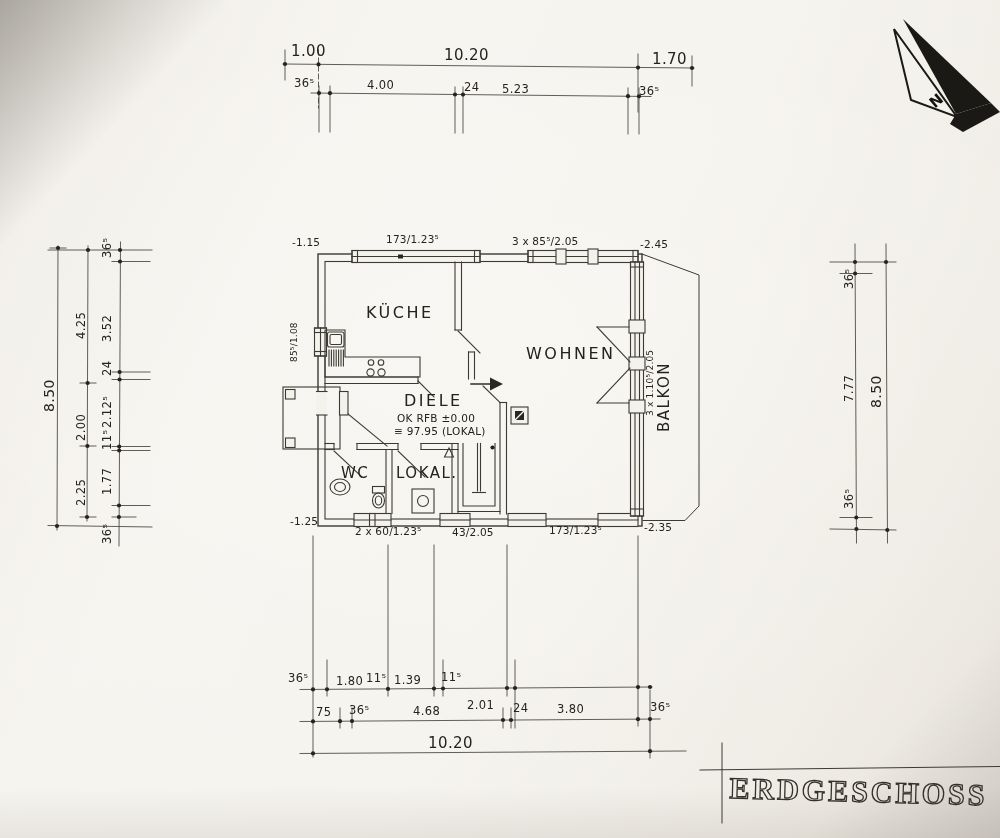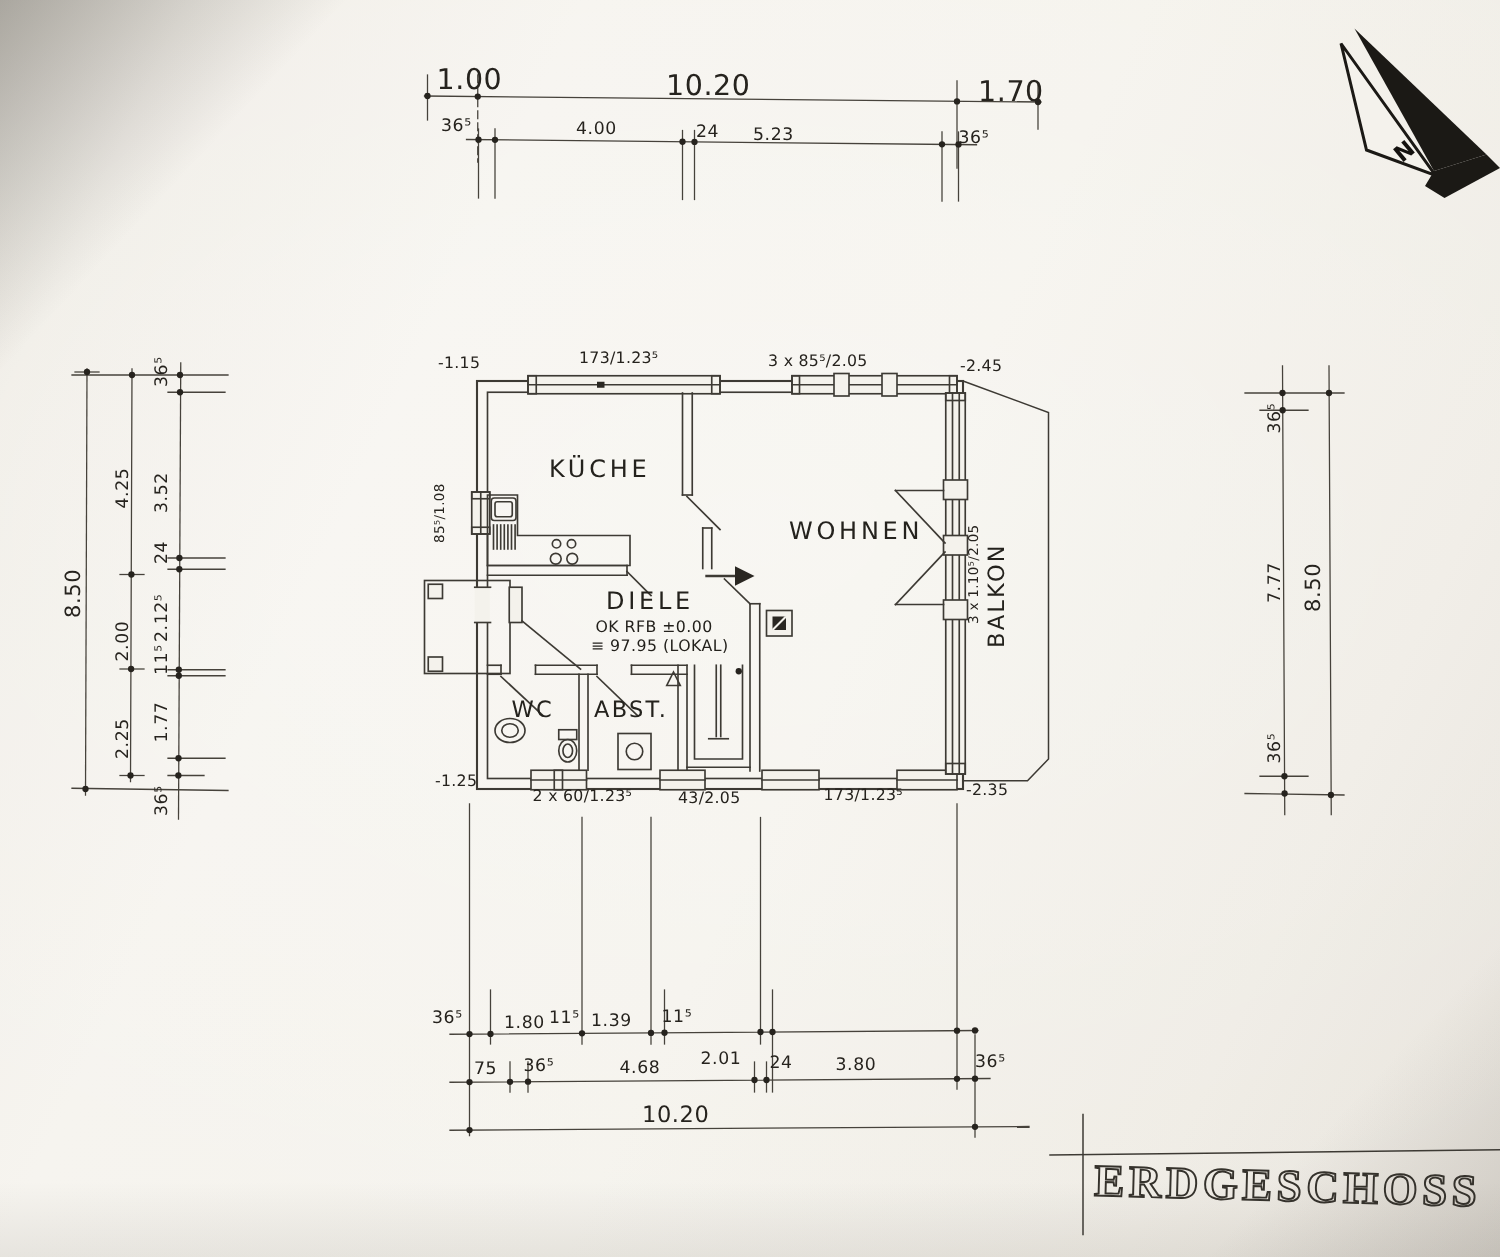--- a/index.html
+++ b/index.html
@@ -7,21 +7,21 @@
     font-family:"DejaVu Sans",sans-serif;
     background:linear-gradient(115deg,#e5e2db 0%,#f1eee8 9%,#f6f4ef 28%,#f5f3ed 55%,#efece5 82%,#e7e3dc 100%);}
   #stage::before{content:"";position:absolute;inset:0;pointer-events:none;
     background:
       linear-gradient(133deg,rgba(88,84,76,.42) 0%,rgba(88,84,76,0) 13%),
       linear-gradient(313deg,rgba(110,104,95,.20) 0%,rgba(110,104,95,0) 11%),
       linear-gradient(0deg,rgba(120,114,104,.12) 0%,rgba(120,114,104,0) 6%),
       radial-gradient(120% 90% at 50% 42%,rgba(255,255,255,.28),rgba(255,255,255,0) 70%);}
   svg{position:absolute;left:0;top:0;}
   .dim{position:absolute;color:#26231e;font-size:11.5px;line-height:1;white-space:nowrap;letter-spacing:.4px;}
-  .lg{font-size:19px;}
+  .lg{font-size:15px;}
   .sm{font-size:10.5px;letter-spacing:.2px;}
   .xs{font-size:9px;letter-spacing:.2px;}
   .b14{font-size:14px;}
   .b15{font-size:15px;}
   .rot{transform-origin:left top;transform:rotate(-90deg);}
   .room{position:absolute;color:#24221d;font-size:16px;line-height:1;letter-spacing:2.5px;white-space:nowrap;}
   .room.s{font-size:15px;letter-spacing:1.5px;}
   .note{position:absolute;color:#23211c;font-size:10.5px;line-height:1;letter-spacing:.3px;white-space:nowrap;text-align:right;}
   .north-n{position:absolute;color:#14120f;font-size:15px;font-weight:bold;transform:rotate(-40deg);}
   .title{position:absolute;left:730px;top:771px;font-family:"Liberation Serif","DejaVu Serif",serif;
@@ -323,21 +323,21 @@
       <line x1="700" y1="770" x2="1000" y2="766.5"></line>
       <line x1="722" y1="743" x2="722" y2="823"></line>
     </g>
   </g>
 </svg>
 
 <div class="dim lg" style="left:291px;top:44px">1.00</div>
 <div class="dim lg" style="left:444px;top:48px">10.20</div>
 <div class="dim lg" style="left:652px;top:52px">1.70</div>
 <div class="dim" style="left:294px;top:78px">36⁵</div>
-<div class="dim" style="left:384px;top:80px">4.00</div>
+<div class="dim" style="left:367px;top:80px">4.00</div>
 <div class="dim" style="left:464px;top:82px">24</div>
 <div class="dim" style="left:502px;top:84px">5.23</div>
 <div class="dim" style="left:639px;top:86px">36⁵</div>
 
 <div class="dim sm" style="left:292px;top:237px">-1.15</div>
 <div class="dim sm" style="left:386px;top:234px">173/1.23⁵</div>
 <div class="dim sm" style="left:512px;top:236px">3 x 85⁵/2.05</div>
 <div class="dim sm" style="left:640px;top:239px">-2.45</div>
 
 <div class="dim sm" style="left:290px;top:516px">-1.25</div>
@@ -377,21 +377,21 @@
 <div class="dim" style="left:650px;top:702px">36⁵</div>
 <div class="dim b15" style="left:428px;top:736px">10.20</div>
 
 <div class="dim xs rot" style="left:290px;top:362px">85⁵/1.08</div>
 <div class="dim xs rot" style="left:646px;top:416px">3 x 1.10⁵/2.05</div>
 
 <div class="room" style="left:366px;top:305px">KÜCHE</div>
 <div class="room" style="left:526px;top:346px">WOHNEN</div>
 <div class="room" style="left:404px;top:393px">DIELE</div>
 <div class="room s" style="left:341px;top:466px">WC</div>
-<div class="room s" style="left:396px;top:466px">ABST.</div>
+<div class="room s" style="left:396px;top:466px">LOKAL.</div>
 <div class="room s rot" style="left:657px;top:432px">BALKON</div>
 
 <div class="note" style="left:397px;top:413px">OK RFB ±0.00</div>
 <div class="note" style="left:394px;top:426px">≡ 97.95 (LOKAL)</div>
 
 <div class="north-n" style="left:930px;top:92px">N</div>
 
 <div class="title">ERDGESCHOSS</div>
 
 </div>

